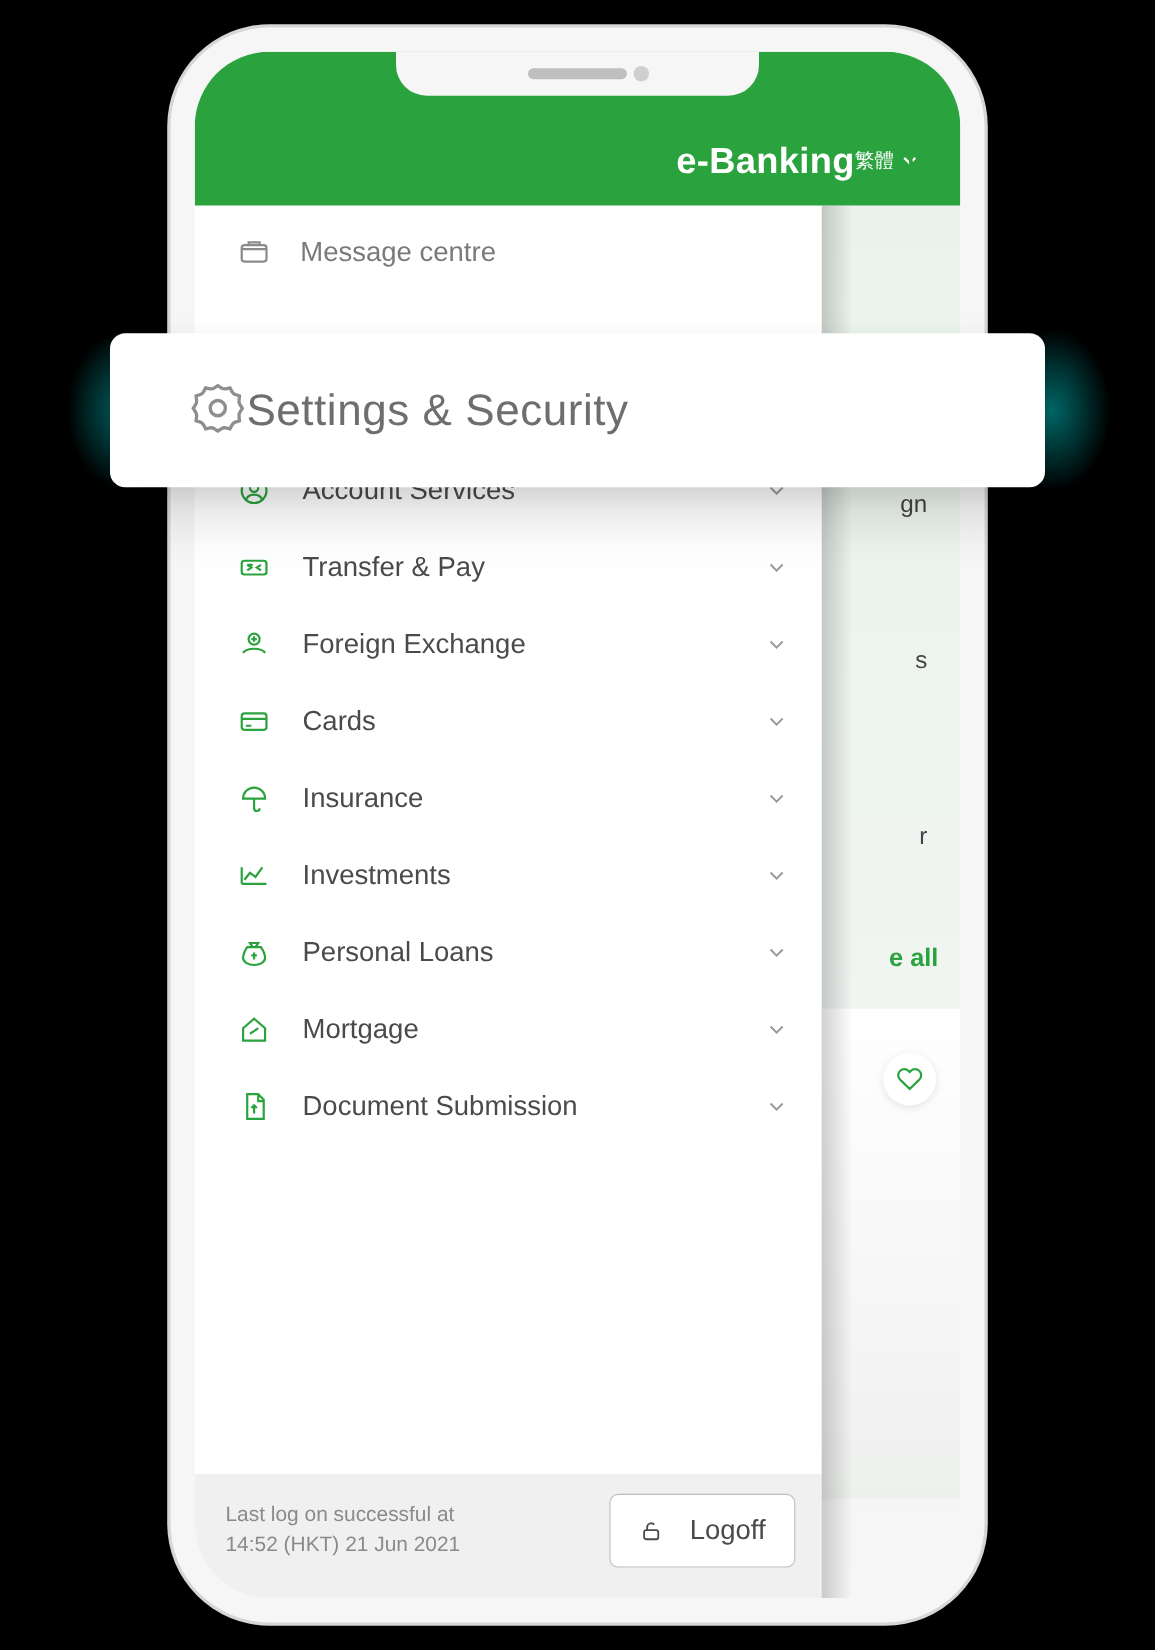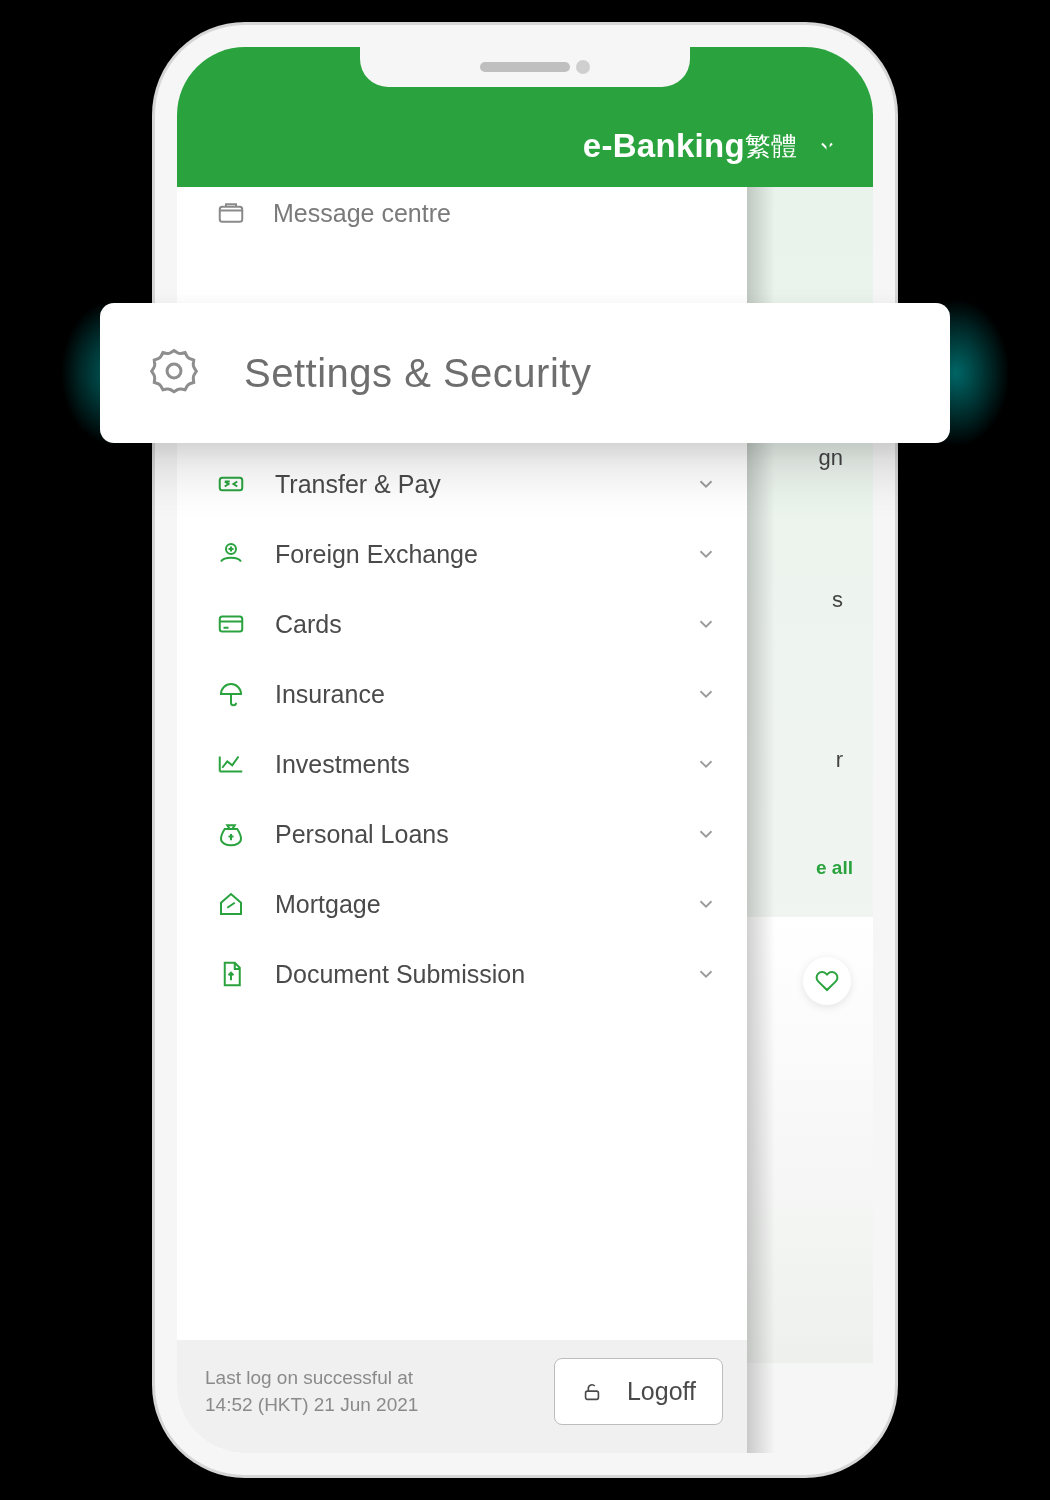--- a/index.html
+++ b/index.html
@@ -31,29 +31,29 @@
     .cam { width: 14px; height: 14px; border-radius: 50%; background: #cfcfcf; position:absolute; right: 100px;}
     
     .header {
       background: #2aa33e;
       height: 140px;
       padding: 58px 36px 0 36px;
       display:flex; align-items:center; justify-content:flex-end;
       color:#fff;
     }
     .title { font-size: 33px; font-weight: 600; letter-spacing: .3px; }
-    .lang { display:flex; align-items:center; gap:20px; font-size:26px; }
+    .lang { display:flex; align-items:center; gap:4px; font-size:18px; }
     
     .drawer {
       position:absolute; left:0; top:140px; bottom:0; width: 570px; background:#fff;
       display:flex; flex-direction:column;
     }
     .msg-row {
       display:flex; align-items:center; gap:24px;
-      padding: 8px 36px; color:#7a7a7a; font-size: 25px;
+      padding: 24px 36px; color:#7a7a7a; font-size: 25px;
     }
     
     .menu { flex:1; overflow:hidden; }
     .row {
       display:flex; align-items:center;
       padding: 17px 30px 17px 36px;
       gap: 26px;
     }
     .ic { width: 36px; height: 36px; flex: none; display:flex; align-items:center; justify-content:center; color:#2aa33e; }
     .label { flex:1; color:#4a4a4a; font-size: 25px; }
@@ -67,22 +67,22 @@
       display:flex; align-items:center; gap:24px;
       border:1px solid #bdbdbd; border-radius:8px; background:#fff;
       padding: 18px 26px; color:#4a4a4a; font-size: 25px; font-weight:500;
     }
     
     .highlight-card {
       position:absolute; left: 100px; top: 303px;
       width: 850px; height: 140px;
       background:#fff; border-radius: 14px;
       box-shadow: 0 30px 50px rgba(0,0,0,.12), 0 8px 20px rgba(0,0,0,.08);
-      display:flex; align-items:center; gap: 44px;
-      padding: 0 0 0 48px; z-index: 30;
+      display:flex; align-items:center; 
+      padding: 0 0 0 72px; z-index: 30;
     }
     .hl-label { color:#6e6e6e; font-size: 40px; font-weight: 400; letter-spacing: .5px }
     .hl-ic { color:#8e8e8e; }
     
     .glow-l, .glow-r {
       position:absolute; top: 298px; width: 110px; height: 150px;
       background: radial-gradient(ellipse at center, rgba(0,200,200,.55), rgba(0,200,200,0) 70%);
       z-index: 25; border-radius: 20px;
     }
     .glow-l { left: 60px; }
@@ -91,21 +91,21 @@
     .bg-slice {
       position:absolute; right:0; top:140px; bottom:0; left:570px;
       background: linear-gradient(#e9f3eb, #f6f6f6);
       filter: blur(.4px);
     }
     .bg-chip { position:absolute; width:44px; height:44px; border-radius:50%; border:3px solid #2aa33e; right: 18px; top: 80px; z-index:5; display:flex;align-items:center;justify-content:center;color:#2aa33e;font-weight:700;font-size:22px}
     .bg-edit { position:absolute; right: 26px; top: 340px; color:#2aa33e; font-size:23px; font-weight:600; z-index:4 }
     .bg-gn { position:absolute; right: 30px; top: 398px; color:#444; font-size:22px; z-index:4 }
     .bg-s  { position:absolute; right: 30px; top: 540px; color:#444; font-size:22px; z-index:4 }
     .bg-r  { position:absolute; right: 30px; top: 700px; color:#444; font-size:22px; z-index:4 }
-    .bg-all{ position:absolute; right: 20px; top: 810px; color:#2aa33e; font-size:19px; font-weight:600; z-index:4 }
+    .bg-all{ position:absolute; right: 20px; top: 810px; color:#2aa33e; font-size:23px; font-weight:600; z-index:4 }
     .bg-heart { position:absolute; right: 22px; top: 910px; width:48px;height:48px;border-radius:50%;background:#fff;box-shadow:0 2px 8px rgba(0,0,0,.1);z-index:4; display:flex;align-items:center;justify-content:center;color:#2aa33e}
     .bg-light { position:absolute; right:0; left:570px; top: 870px; bottom: 90px; background:linear-gradient(#fff,#eef0ee); z-index:3}
     .bg-shadow-drawer { position:absolute; left:570px; top:140px; bottom:0; width: 28px; background: linear-gradient(to right, rgba(0,0,0,.18), rgba(0,0,0,0)); z-index:6 }
     .spacer-highlight { height: 140px; }
   </style>
 </head>
 <body>
 
 <div class="glow-l"></div>
 <div class="glow-r"></div>
@@ -169,20 +169,21 @@
       <div class="menu">
 
         <div class="row">
           <span class="ic">
               <svg width="30" height="30" viewBox="0 0 24 24" fill="none" stroke="currentColor" stroke-width="1.6">
                 <circle cx="12" cy="12" r="9"></circle>
                 <circle cx="12" cy="10" r="3"></circle>
                 <path d="M6 19c1-3 4-4 6-4s5 1 6 4"></path>
               </svg>
             </span>
+          <span class="label">Account Services</span>
           <svg width="22" height="22" viewBox="0 0 24 24" fill="none" stroke="#9a9a9a" stroke-width="2">
               <polyline points="6 9 12 15 18 9"></polyline>
             </svg>
         </div>
 
         <div class="row">
           <span class="ic">
               <svg width="30" height="30" viewBox="0 0 24 24" fill="none" stroke="currentColor" stroke-width="1.6">
                 <rect x="3" y="7" width="18" height="10" rx="2"></rect>
                 <path d="M7 10h4M7 14l3-2-3-2M17 14l-3-2 3-2"></path>

